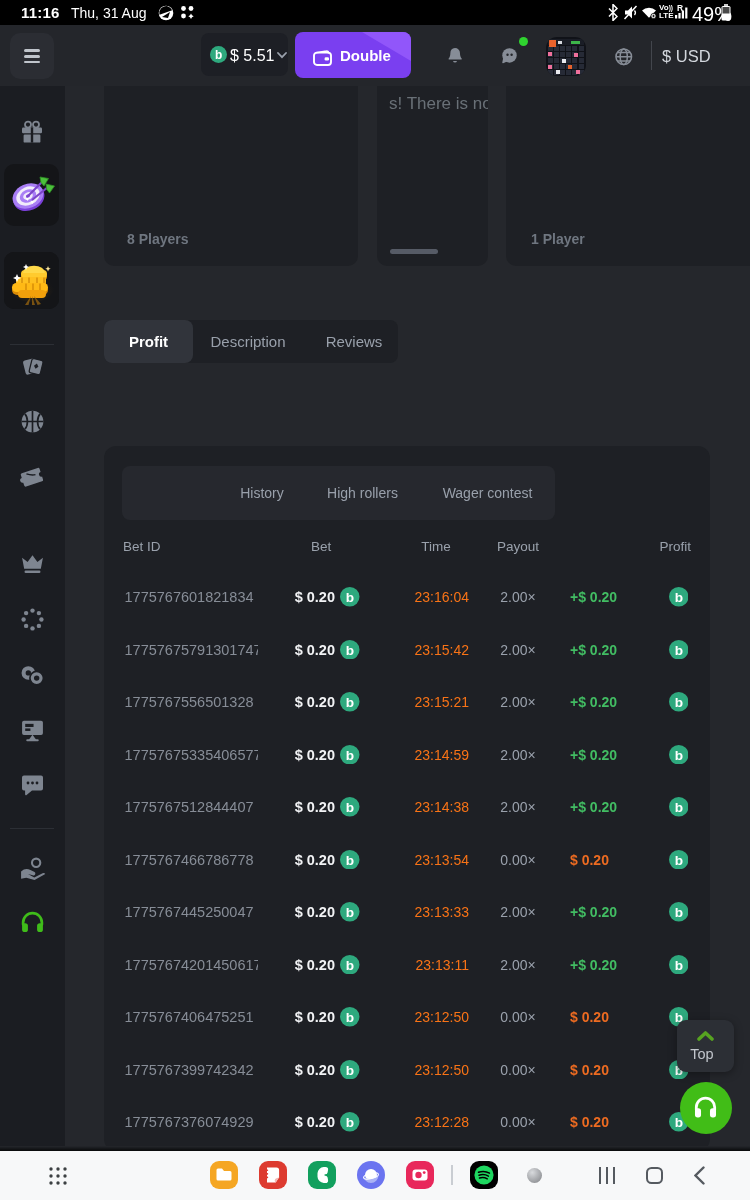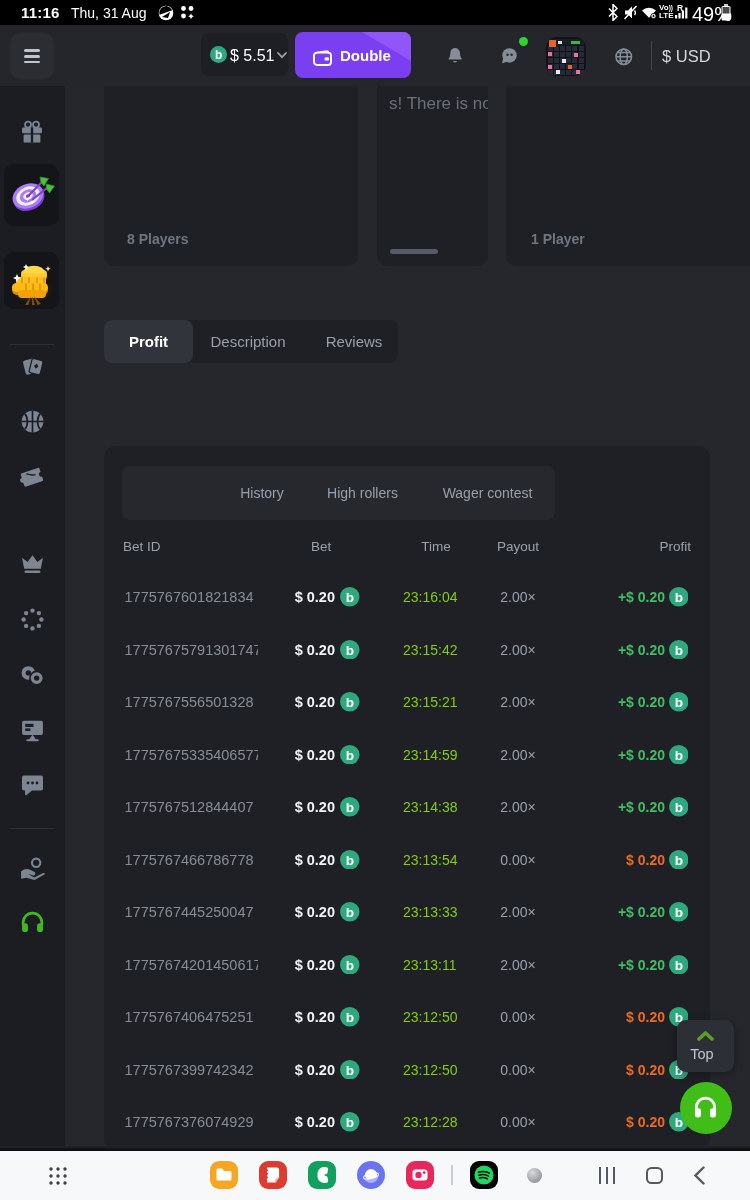--- a/index.html
+++ b/index.html
@@ -1,22 +1,22 @@
 <!DOCTYPE html>
 <html><head><meta charset="utf-8"><style>
 * { margin:0; padding:0; box-sizing:border-box; }
 html,body { width:750px; height:1200px; overflow:hidden; background:#25272c;
   font-family:"Liberation Sans", sans-serif; }
 .abs { position:absolute; }
 #stage { position:relative; width:750px; height:1200px; }
 .bid   { left:124.5px; width:133px; overflow:hidden; white-space:nowrap; color:#878d97; font-size:14.5px; }
 .betv  { left:240px; width:95px; text-align:right; color:#f2f3f5; font-size:14.5px; font-weight:700; }
-.timev { left:403px; width:66px; text-align:left; color:#84cc16; font-size:14px; }
+.timev { left:403px; width:66px; text-align:right; color:#f97316; font-size:14px; }
 .payv  { left:488px; width:60px; text-align:center; color:#9aa1ac; font-size:14px; }
-.profv { left:570px; width:95px; text-align:right; font-size:14px; font-weight:700; }
+.profv { left:570px; width:95px; text-align:left; font-size:14px; font-weight:700; }
 .flexc { display:flex; align-items:center; justify-content:center; }
 </style></head>
 <body>
 <div id="stage">
 
 <div class="abs" style="left:0;top:25px;width:750px;height:1126px;background:#25272c"></div>
 
 <div class="abs" style="left:104px;top:86px;width:254px;height:180px;background:#1e2025;border-radius:0 0 10px 10px"></div>
 <div class="abs" style="left:377px;top:86px;width:111px;height:180px;background:#1e2025;border-radius:0 0 10px 10px"></div>
 <div class="abs" style="left:506px;top:86px;width:244px;height:180px;background:#1e2025;border-radius:0 0 0 10px"></div>

